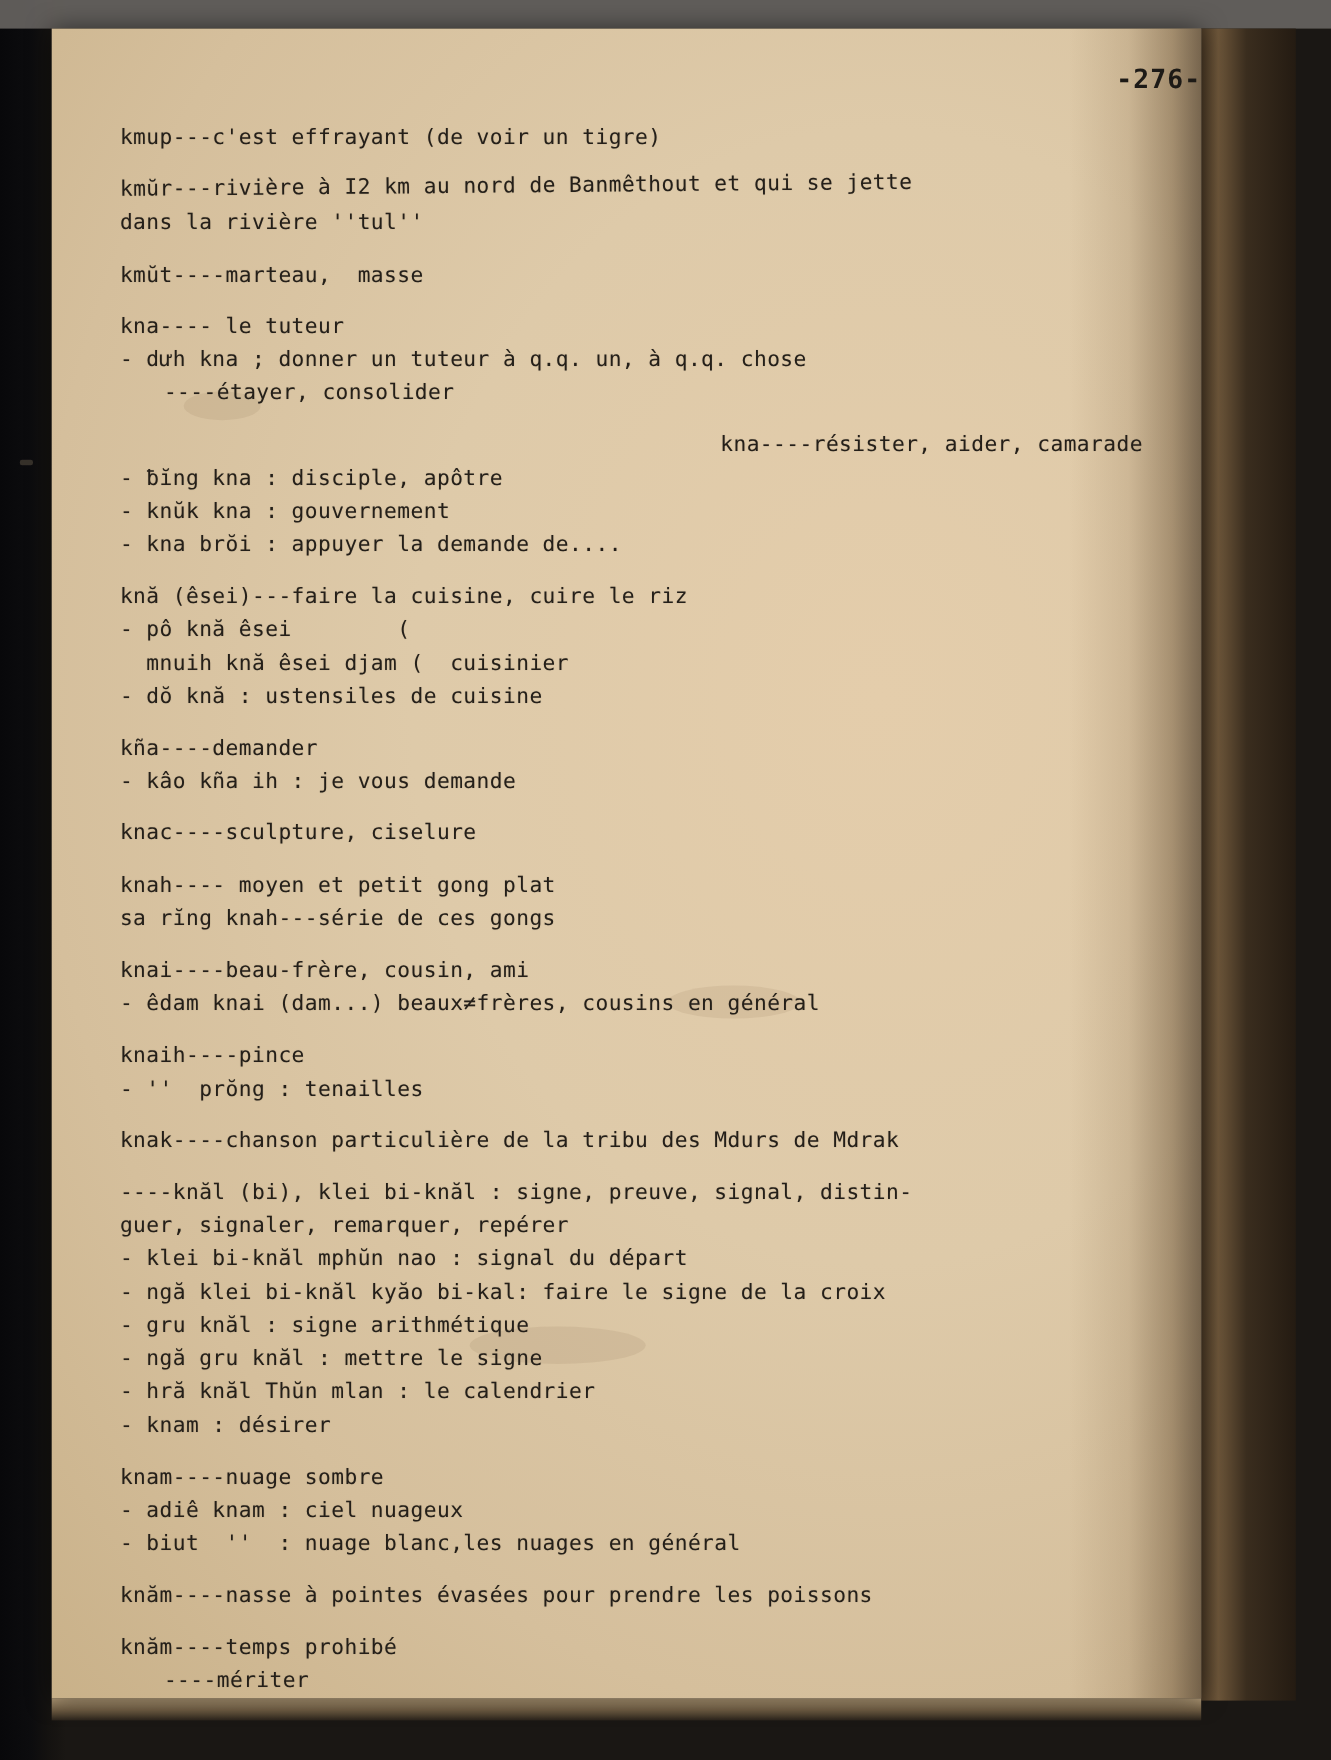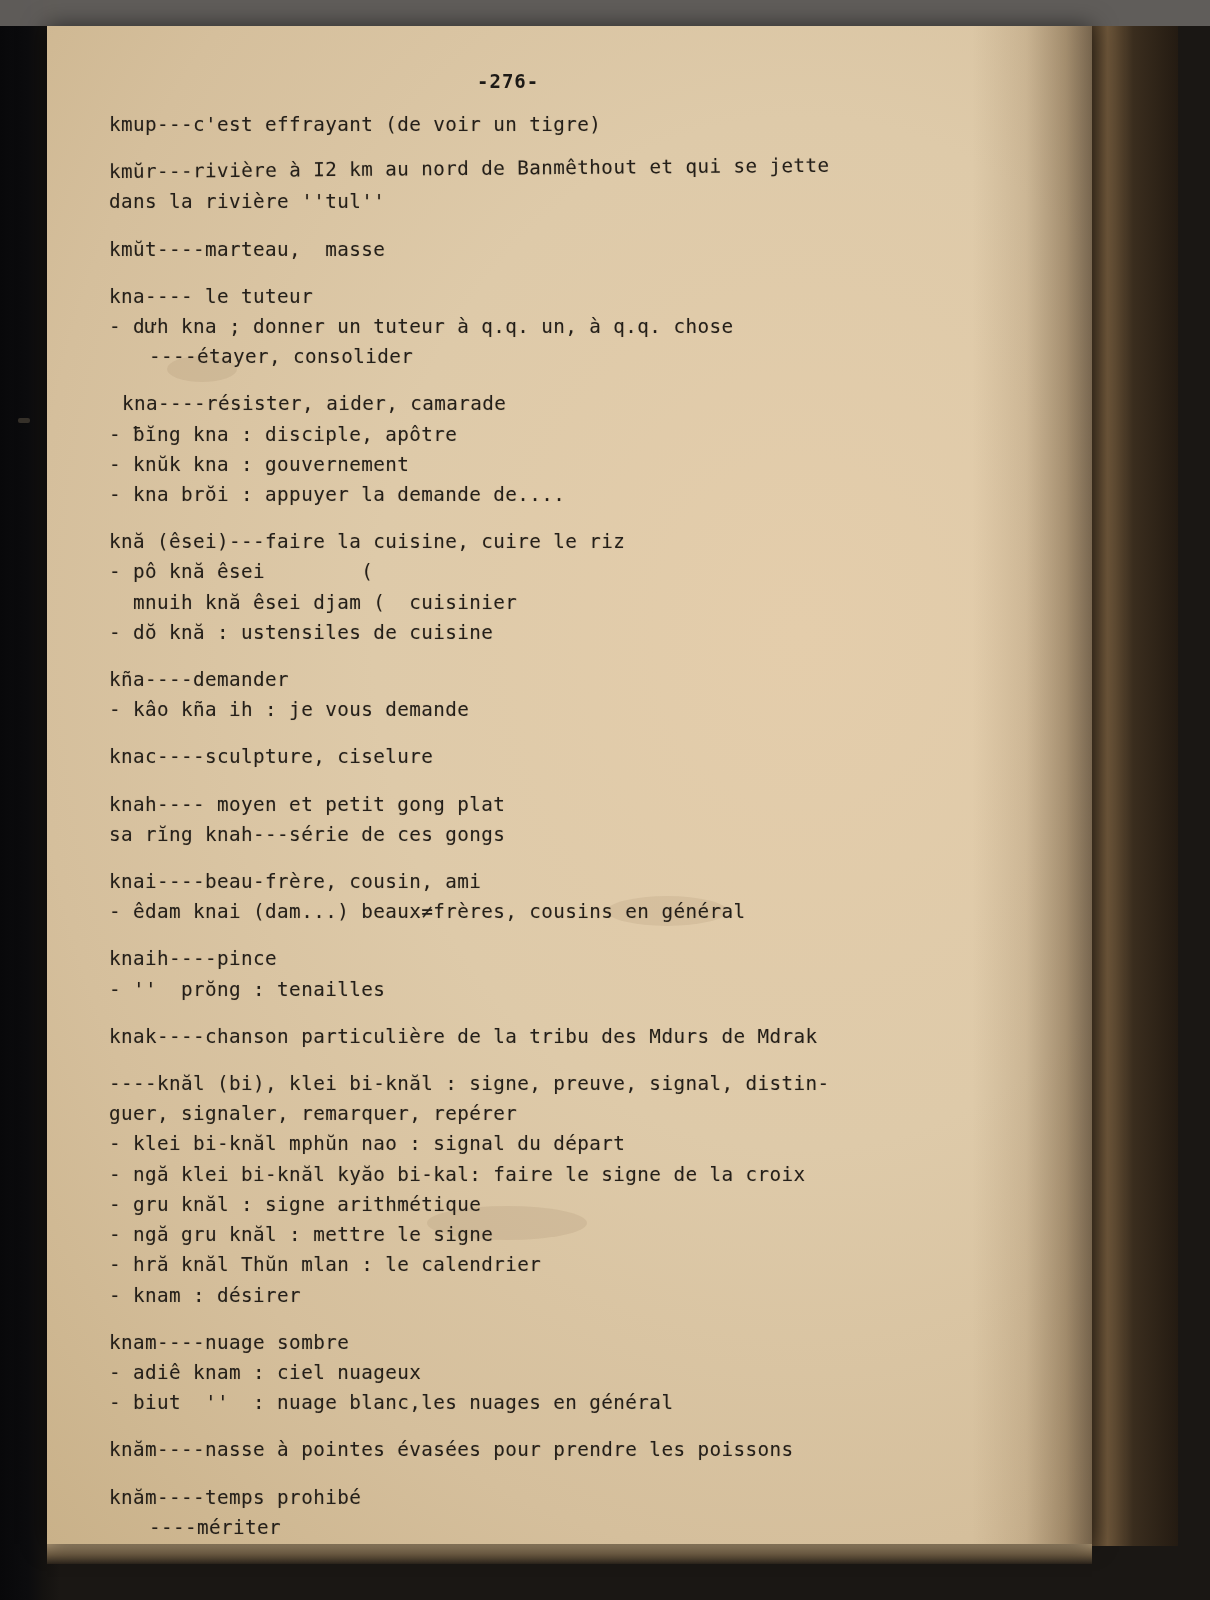--- a/index.html
+++ b/index.html
@@ -69,49 +69,49 @@
     top: 418px;
     width: 12px;
     height: 5px;
     background: #3a342c;
     border-radius: 2px;
     opacity: .9;
   }
   
   .folio {
     position: absolute;
-    top: 44px;
+    top: 32px;
     left: 0;
     width: 100%;
-    text-align: left;
+    text-align: right;
     padding-left: 430px;
     box-sizing: border-box;
     font-family: "DejaVu Sans Mono", monospace;
-    font-size: 19px;
+    font-size: 24px;
     letter-spacing: 1px;
     color: #1d1a16;
     font-weight: 700;
   }
   
   .typed {
     position: absolute;
     left: 62px;
     top: 84px;
     width: 930px;
     font-family: "DejaVu Sans Mono", monospace;
     font-size: 19.3px;
     line-height: 30.2px;
     color: #241f19;
     letter-spacing: 0.4px;
     white-space: pre-wrap;
     text-shadow: 0 0 1px rgba(40,30,18,0.25);
   }
   .entry { margin: 0 0 17px 0; }
   .ln { display: block; white-space: pre; }
-  .ln.indent1 { padding-left: 13px; }
+  .ln.indent1 { padding-left: 13px; text-align: right; }
   .ln.indent2 { padding-left: 40px; }
   .ln.slant { transform: rotate(-0.5deg); transform-origin: left center; }
   
   .spot {
     position: absolute;
     border-radius: 50%;
     background: rgba(120, 92, 56, 0.10);
     pointer-events: none;
   }
 </style>

